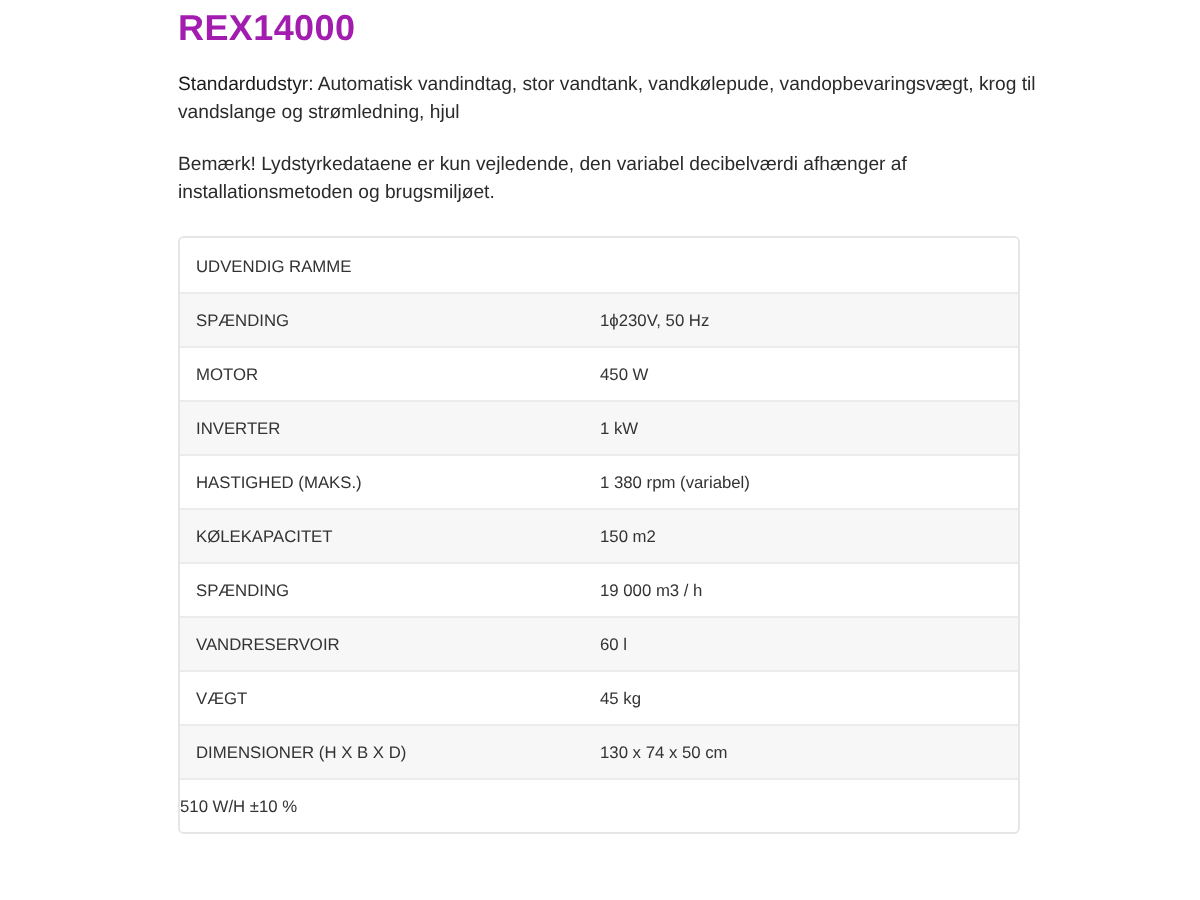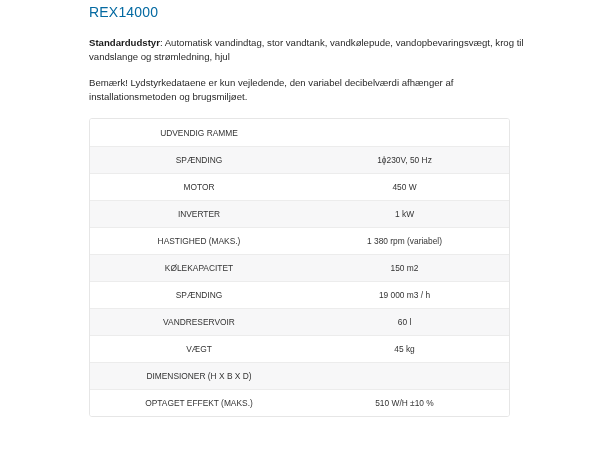--- a/index.html
+++ b/index.html
@@ -5,41 +5,41 @@
   html, body { margin: 0; padding: 0; }
   body {
     width: 600px; height: 450px; overflow: hidden;
     background: #ffffff;
     font-family: "Liberation Sans", sans-serif;
     color: #222;
     position: relative;
   }
   .title {
     position: absolute; left: 89px; top: 4px;
-    font-size: 14px; color: #0369a1; letter-spacing: 0.2px;
+    font-size: 18px; color: #a21caf; letter-spacing: 0.2px; font-weight: bold;
   }
   .para {
     position: absolute; left: 89px; width: 440px;
     font-size: 9.6px; line-height: 14px; color: #2a2a2a;
   }
   .p1 { top: 36px; }
   .p2 { top: 76px; }
-  .para b { font-weight: bold; color: #1a1a1a; }
+  .para b { font-weight: normal; color: #1a1a1a; }
   .spec-table {
     position: absolute; left: 89px; top: 118px;
     width: 421px;
     border: 1px solid #e6e6e6; border-radius: 3px;
     box-sizing: border-box;
     overflow: hidden;
   }
   .row {
     display: flex; height: 27px; align-items: center;
     border-top: 1px solid #ececec;
     box-sizing: border-box;
-    font-size: 8.4px; color: #333; text-align: center;
+    font-size: 8.4px; color: #333;
   }
   .row:first-child { border-top: none; }
   .row:nth-child(odd) { background: #ffffff; }
   .row:nth-child(even) { background: #f7f7f8; }
   .cell-label { width: 210px; padding-left: 8px; box-sizing: border-box; }
   .cell-value { flex: 1; }
 </style>
 </head>
 <body>
 
@@ -80,18 +80,18 @@
   <div class="row">
       <div class="cell-label">VANDRESERVOIR</div>
       <div class="cell-value">60 l</div>
     </div>
   <div class="row">
       <div class="cell-label">VÆGT</div>
       <div class="cell-value">45 kg</div>
     </div>
   <div class="row">
       <div class="cell-label">DIMENSIONER (H X B X D)</div>
+      <div class="cell-value">130 x 74 x 50 cm</div>
     </div>
   <div class="row">
-      <div class="cell-label">OPTAGET EFFEKT (MAKS.)</div>
       <div class="cell-value">510 W/H ±10 %</div>
     </div>
 </div>
 
 </body></html>

